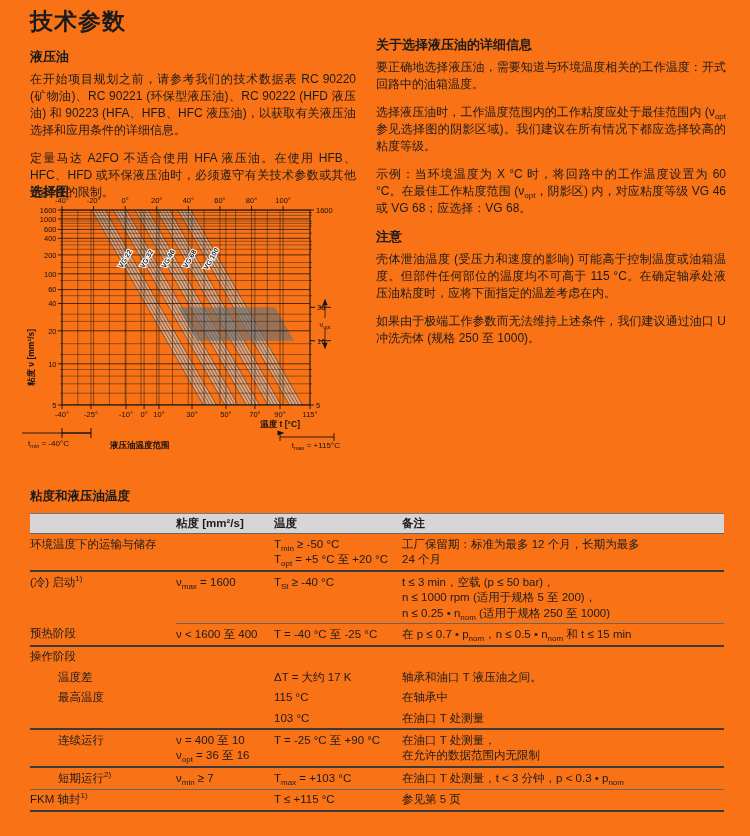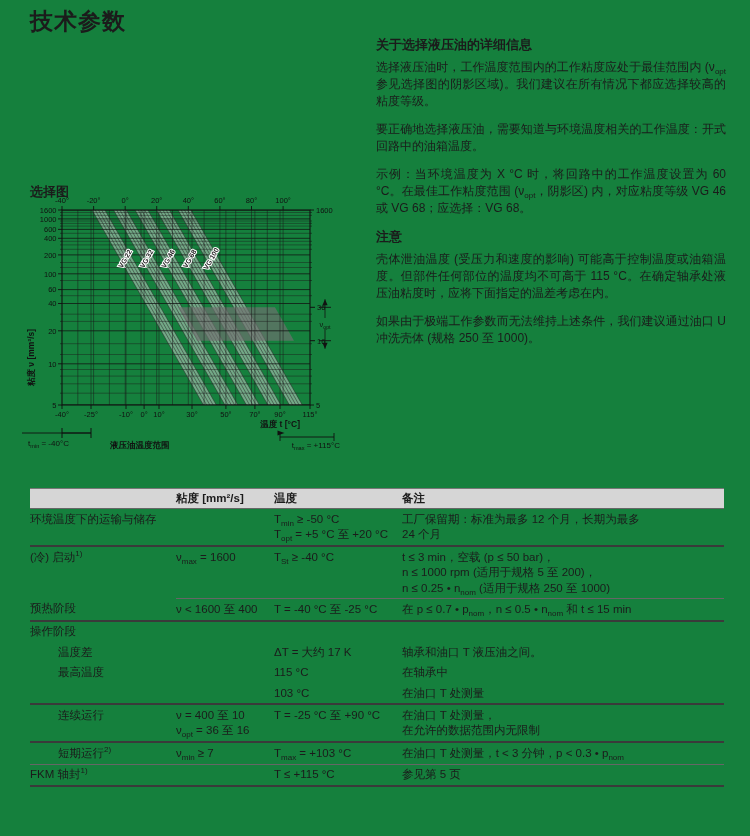--- a/index.html
+++ b/index.html
@@ -1,17 +1,17 @@
 <!DOCTYPE html>
 <html><head>
 <meta charset="utf-8">
 <style>
   html,body{margin:0;padding:0;background:#fff;}
   body{width:750px;height:836px;font-family:"Liberation Sans","DejaVu Sans",sans-serif;color:#1b1b1b;}
-  #page{position:relative;width:750px;height:836px;background:#15803d;overflow:hidden;}
+  #page{position:relative;width:750px;height:836px;background:#f97316;overflow:hidden;}
   h1{font-size:23px;font-weight:bold;margin:0;letter-spacing:1px;}
   .h2{font-size:13px;font-weight:bold;margin:0 0 5px 0;}
   p.body{font-size:12px;line-height:17px;margin:0 0 11px 0;text-align:justify;}
   sub{font-size:8px;line-height:0;}
   sup{font-size:8px;line-height:0;}
   #title{position:absolute;left:30px;top:6px;}
   #left-col{position:absolute;left:30px;top:48px;width:326px;}
   #right-col{position:absolute;left:376px;top:36px;width:350px;}
   #chart-heading{position:absolute;left:30px;top:183px;}
   #chart-wrap{position:absolute;left:22px;top:194px;width:334px;height:272px;}
@@ -25,20 +25,25 @@
   tr.rule-thick td{border-bottom:2px solid #3a3a3a;}
   tr.rule-thin td{border-bottom:1px solid #666;}
   tr.rule-partial td + td{border-bottom:1px solid #666;}
 </style>
 </head>
 <body>
 
 <div id="page">
   <h1 id="title">技术参数</h1>
 
+  <div id="left-col">
+    <div class="h2">液压油</div>
+    <p class="body">在开始项目规划之前，请参考我们的技术数据表 RC 90220 (矿物油)、RC 90221 (环保型液压油)、RC 90222 (HFD 液压油) 和 90223 (HFA、HFB、HFC 液压油)，以获取有关液压油选择和应用条件的详细信息。</p>
+    <p class="body">定量马达 A2FO 不适合使用 HFA 液压油。在使用 HFB、HFC、HFD 或环保液压油时，必须遵守有关技术参数或其他密封件的限制。</p>
+  </div>
 
   <div class="h2" id="chart-heading">选择图</div>
   <div id="chart-wrap"><svg width="334" height="272" viewBox="0 0 334 272" xmlns="http://www.w3.org/2000/svg">
         <g clip-path="url(#pc)">
           <defs>
             <clipPath id="pc">
               <rect x="40" y="16" width="248" height="195"></rect>
             </clipPath>
           </defs>
           <polygon points="70,16 82.9,16 194.32857142857142,211 181.42857142857144,211" fill="#d2d2d2" opacity="0.5"></polygon>
@@ -258,29 +263,30 @@
         <line x1="258" y1="243" x2="312" y2="243" stroke="#111" stroke-width="0.9"></line>
         <line x1="258" y1="239" x2="258" y2="247" stroke="#111" stroke-width="0.9"></line>
         <line x1="312" y1="239" x2="312" y2="247" stroke="#111" stroke-width="0.9"></line>
         <text x="6" y="252" font-size="8" fill="#111">t<tspan font-size="70%" dy="1.8">min</tspan><tspan dy="-1.8"> = -40°C</tspan></text>
         <text x="88" y="254" font-size="8.5" font-weight="bold" fill="#111">液压油温度范围</text>
         <text x="318" y="254" font-size="8" text-anchor="end" fill="#111">t<tspan font-size="70%" dy="1.8">max</tspan><tspan dy="-1.8"> = +115°C</tspan></text>
       </svg></div>
 
   <div id="right-col">
     <div class="h2">关于选择液压油的详细信息</div>
+    <p class="body">要正确地选择液压油，需要知道与环境温度相关的工作温度：开式回路中的油箱温度。</p>
     <p class="body">选择液压油时，工作温度范围内的工作粘度应处于最佳范围内 (ν<sub>opt</sub> 参见选择图的阴影区域)。我们建议在所有情况下都应选择较高的粘度等级。</p>
-    <p class="body">要正确地选择液压油，需要知道与环境温度相关的工作温度：开式回路中的油箱温度。</p>
     <p class="body">示例：当环境温度为 X °C 时，将回路中的工作温度设置为 60 °C。在最佳工作粘度范围 (ν<sub>opt</sub>，阴影区) 内，对应粘度等级 VG 46 或 VG 68；应选择：VG 68。</p>
     <div class="h2">注意</div>
     <p class="body">壳体泄油温度 (受压力和速度的影响) 可能高于控制温度或油箱温度。但部件任何部位的温度均不可高于 115 °C。在确定轴承处液压油粘度时，应将下面指定的温差考虑在内。</p>
     <p class="body">如果由于极端工作参数而无法维持上述条件，我们建议通过油口 U 冲洗壳体 (规格 250 至 1000)。</p>
   </div>
 
   <div id="table-section">
+    <div id="table-title">粘度和液压油温度</div>
     <table id="spec-table">
       <colgroup>
           <col style="width:146px">
           <col style="width:98px">
           <col style="width:128px">
           <col style="width:322px">
         </colgroup>
       <thead>
         <tr>
           <th></th>

